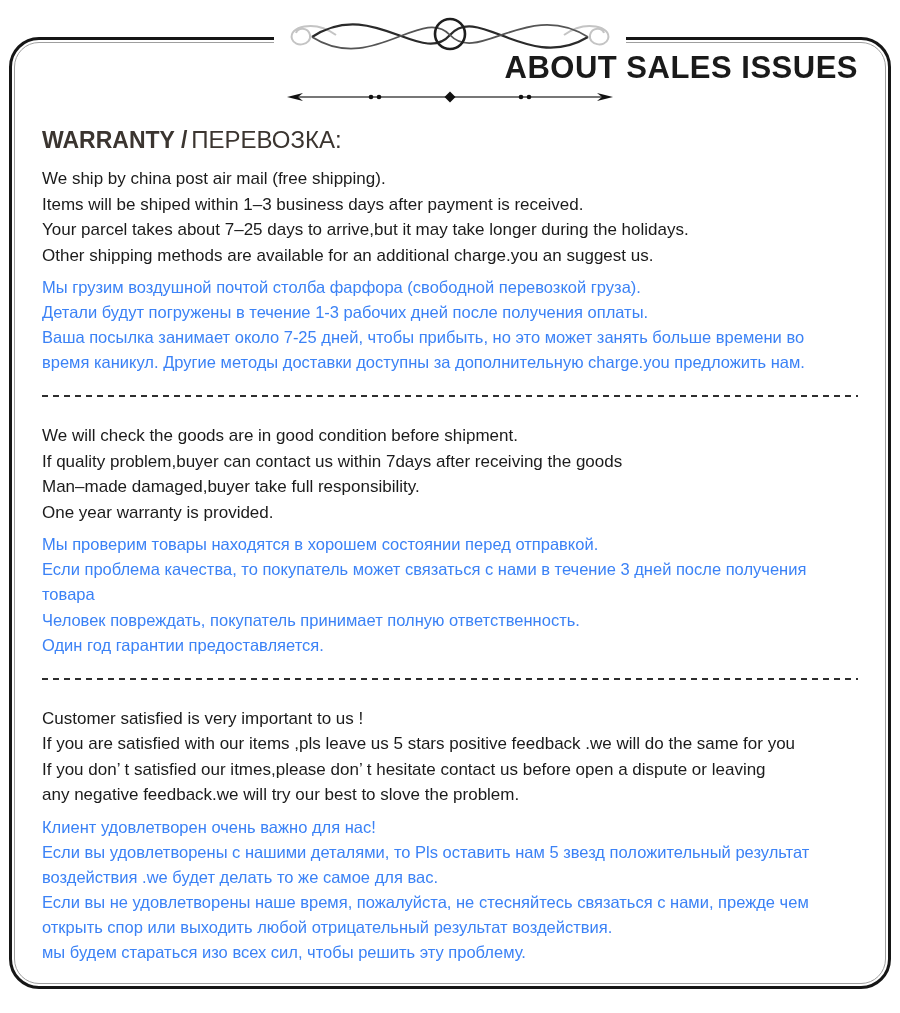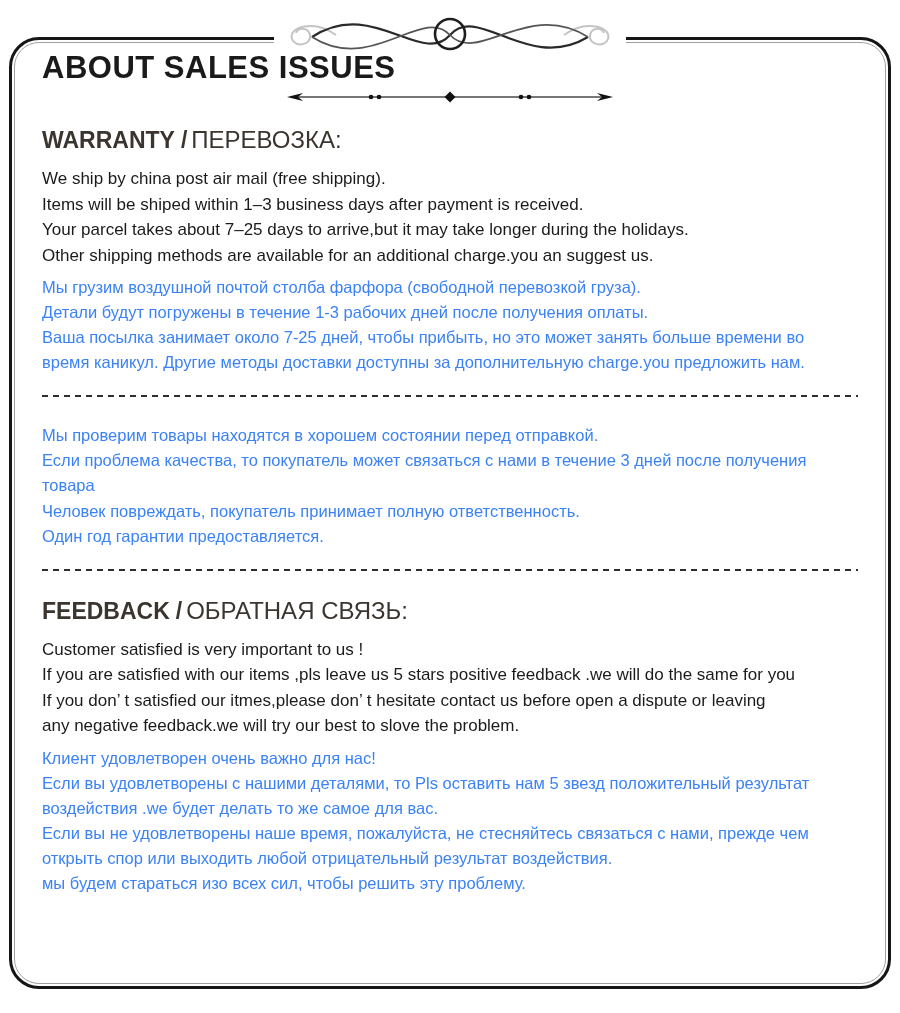--- a/index.html
+++ b/index.html
@@ -38,21 +38,21 @@
     display: flex; align-items: center; justify-content: center;
   }
 
   .page-content {
     position: absolute;
     left: 42px; right: 42px; top: 50px;
     z-index: 3;
   }
 
   .page-title {
-    text-align: left;
+    text-align: right;
     font-size: 31px;
     font-weight: bold;
     letter-spacing: 0.5px;
     color: #1a1a1a;
     margin: 0 0 4px 0;
   }
 
   .title-rule { display: block; margin: 0 auto 22px auto; }
 
   .sec-heading {
@@ -138,32 +138,33 @@
 Other shipping methods are available for an additional charge.you an suggest us.</p>
     <p class="body-ru">Мы грузим воздушной почтой столба фарфора (свободной перевозкой груза).
 Детали будут погружены в течение 1-3 рабочих дней после получения оплаты.
 Ваша посылка занимает около 7-25 дней, чтобы прибыть, но это может занять больше времени во
 время каникул. Другие методы доставки доступны за дополнительную charge.you предложить нам.</p>
   </section>
 
   <div class="dashed-divider"></div>
 
   <section>
+    <p class="body-en">We will check the goods are in good condition before shipment.
+If quality problem,buyer can contact us within 7days after receiving the goods
+Man–made damaged,buyer take full responsibility.
+One year warranty is provided.</p>
     <p class="body-ru">Мы проверим товары находятся в хорошем состоянии перед отправкой.
 Если проблема качества, то покупатель может связаться с нами в течение 3 дней после получения товара
 Человек повреждать, покупатель принимает полную ответственность.
 Один год гарантии предоставляется.</p>
   </section>
 
   <div class="dashed-divider"></div>
 
   <section>
-    <h2 class="sec-heading">
-      <span class="h-en">FEEDBACK</span><span class="h-sep">/</span><span class="h-ru">ОБРАТНАЯ СВЯЗЬ:</span>
-    </h2>
     <p class="body-en">Customer satisfied is very important to us !
 If you are satisfied with our items ,pls leave us 5 stars positive feedback .we will do the same for you
 If you don’ t satisfied our itmes,please don’ t hesitate contact us before open a dispute or leaving
 any negative feedback.we will try our best to slove the problem.</p>
     <p class="body-ru">Клиент удовлетворен очень важно для нас!
 Если вы удовлетворены с нашими деталями, то Pls оставить нам 5 звезд положительный результат
 воздействия .we будет делать то же самое для вас.
 Если вы не удовлетворены наше время, пожалуйста, не стесняйтесь связаться с нами, прежде чем
 открыть спор или выходить любой отрицательный результат воздействия.
 мы будем стараться изо всех сил, чтобы решить эту проблему.</p>

